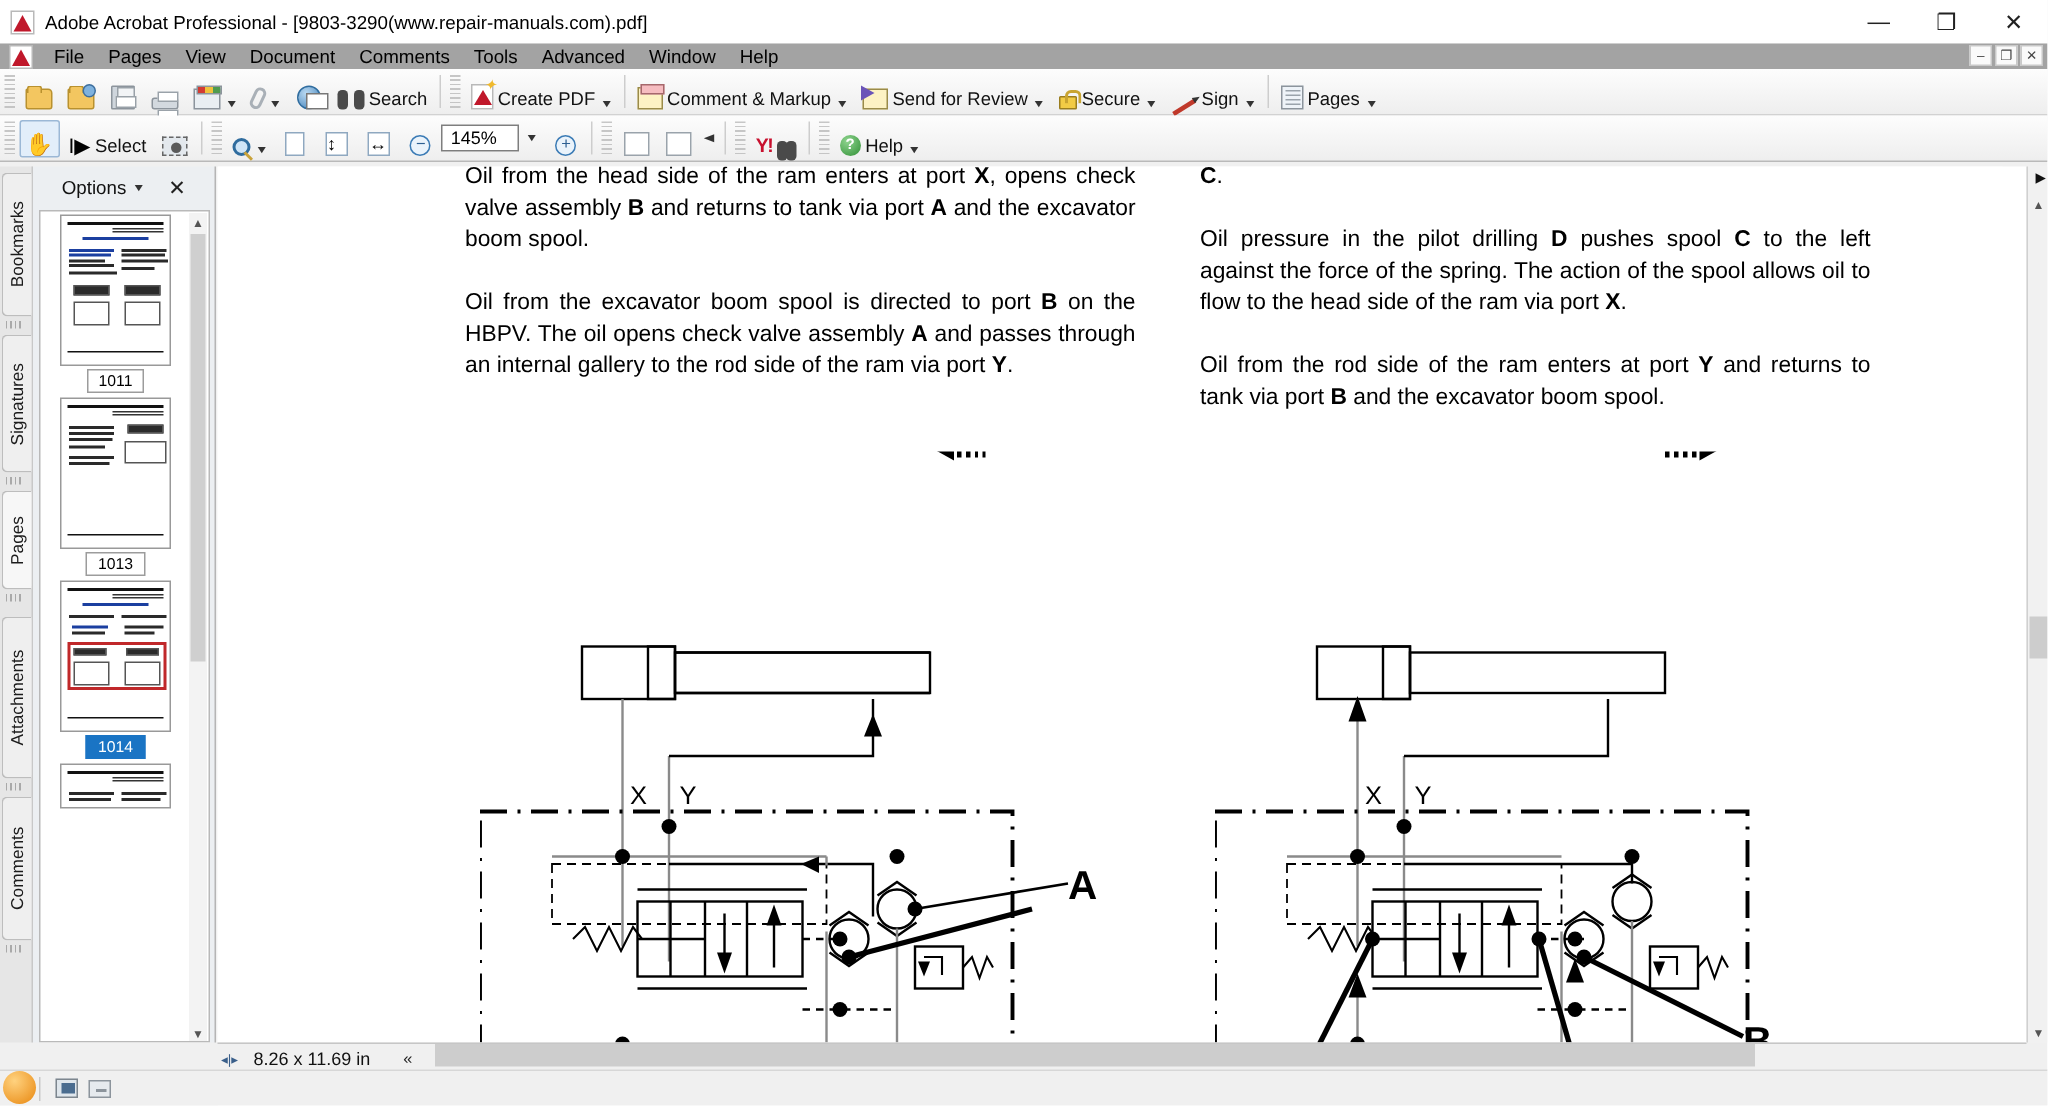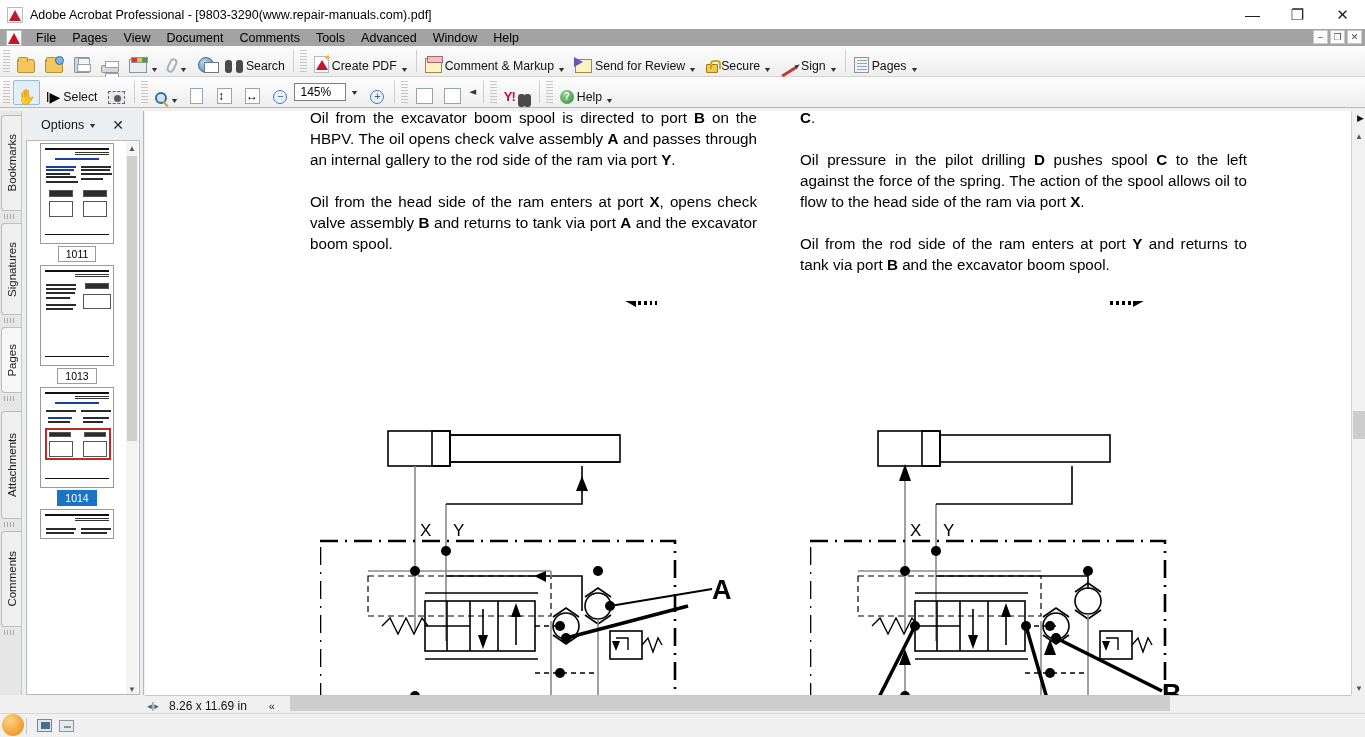--- a/index.html
+++ b/index.html
@@ -466,22 +466,22 @@
         <div class="thumbbar" style="top:14px;height:285px;"></div>
         <div class="ar" style="bottom:0;">▼</div>
       </div>
     </div>
   </div>
 
   <div class="docarea">
     <div class="page">
 
       <div class="coltext" id="colL">
+        <p>Oil from the head side of the ram enters at port <b>X</b>, opens check valve assembly <b>B</b> and returns to tank via port <b>A</b> and the excavator boom spool.</p>
         <p>Oil from the excavator boom spool is directed to port <b>B</b> on the HBPV. The oil opens check valve assembly <b>A</b> and passes through an internal gallery to the rod side of the ram via port <b>Y</b>.</p>
-        <p>Oil from the head side of the ram enters at port <b>X</b>, opens check valve assembly <b>B</b> and returns to tank via port <b>A</b> and the excavator boom spool.</p>
       </div>
 
       <div class="coltext" id="colR">
         <p><b>C</b>.</p>
         <p>Oil pressure in the pilot drilling <b>D</b> pushes spool <b>C</b> to the left against the force of the spring. The action of the spool allows oil to flow to the head side of the ram via port <b>X</b>.</p>
         <p>Oil from the rod side of the ram enters at port <b>Y</b> and returns to tank via port <b>B</b> and the excavator boom spool.</p>
       </div>
 
       <svg width="420" height="400" viewBox="0 0 420 400" style="position:absolute;left:175px;top:190px;">
         <g stroke="#000" fill="none" stroke-width="1.6">

